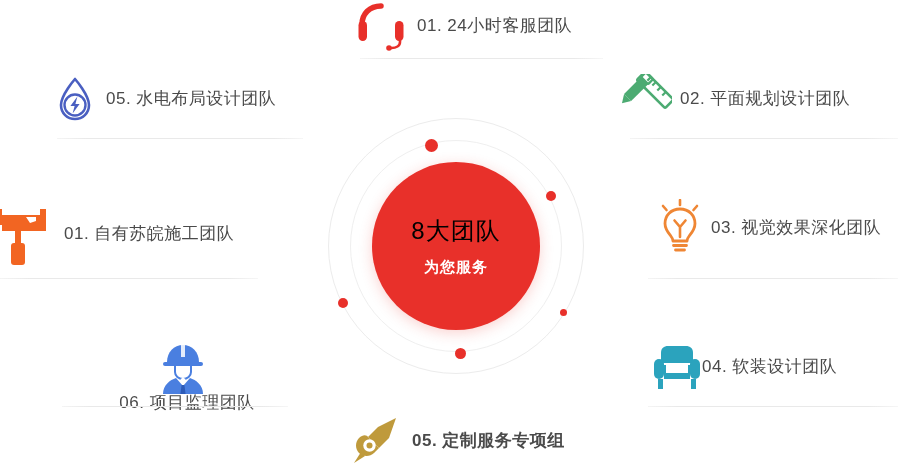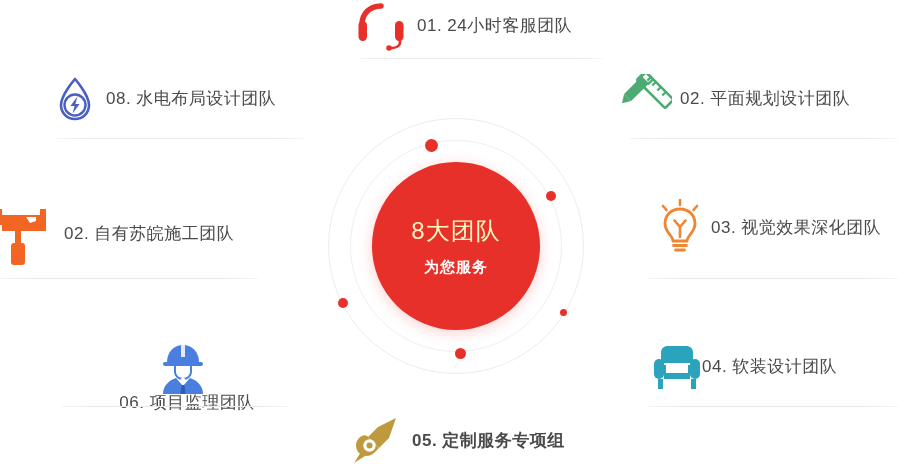--- a/index.html
+++ b/index.html
@@ -114,21 +114,21 @@
     width: 168px; height: 168px;
     border-radius: 50%;
     background: #e8302a;
     box-shadow: 0 3px 14px rgba(232,48,42,0.22);
     display: flex;
     flex-direction: column;
     align-items: center;
     justify-content: center;
   }
   .core-title {
-    color: #fef9c3;
+    color: #000000;
     font-size: 24px;
     letter-spacing: 1px;
     line-height: 1;
     margin-bottom: 16px;
   }
   .core-sub {
     color: #ffffff;
     font-size: 15px;
     letter-spacing: 1px;
     line-height: 1;
@@ -175,35 +175,35 @@
   <div class="divider dv-01"></div>
 
   <div class="item it-08">
     <span class="icon-wrap">
       <svg viewBox="0 0 46 48" width="46" height="48">
         <path d="M23 4 C23 4 9 20 9 30 C9 38.2 15.3 44 23 44 C30.7 44 37 38.2 37 30 C37 20 23 4 23 4 Z" fill="none" stroke="#4a5fc1" stroke-width="2.6" stroke-linejoin="round"></path>
         <circle cx="23" cy="30" r="10.5" fill="none" stroke="#4a5fc1" stroke-width="2.4"></circle>
         <path d="M25.4 21.5 L18.4 31 L22.6 31 L20.6 38.5 L27.6 29 L23.4 29 Z" fill="#4a5fc1"></path>
       </svg>
     </span>
-    <span class="label">08. 水电布局设计团队</span>
+    <span class="label">05. 水电布局设计团队</span>
   </div>
   <div class="divider dv-08"></div>
 
   <div class="item it-07">
     <span class="icon-wrap">
       <svg viewBox="0 0 62 66" width="62" height="66">
         <path d="M2 8 L6 8 L6 14 L44 14 L44 8 L50 8 L50 30 L6 30 L6 24 L2 24 Z" fill="#f26522"></path>
         <path d="M8 16 L40 16 L40 28 L8 28 Z" fill="#ffffff"></path>
         <path d="M8 16 L30 16 L34 22 L40 20 L40 28 L8 28 Z" fill="#f26522"></path>
         <rect x="19" y="30" width="6" height="14" fill="#f26522"></rect>
         <rect x="15" y="42" width="14" height="22" rx="3" fill="#f26522"></rect>
       </svg>
     </span>
-    <span class="label">02. 自有苏皖施工团队</span>
+    <span class="label">01. 自有苏皖施工团队</span>
   </div>
   <div class="divider dv-07"></div>
 
   <div class="item it-06">
     <span class="icon-wrap">
       <svg viewBox="0 0 52 54" width="52" height="54">
         <path d="M10 22 C10 12 17 5 26 5 C35 5 42 12 42 22 L42 24 L10 24 Z" fill="#4a7fe0"></path>
         <rect x="24" y="5" width="4" height="12" fill="#ffffff" opacity="0.85"></rect>
         <rect x="6" y="22" width="40" height="4" rx="2" fill="#4a7fe0"></rect>
         <path d="M18 25 L34 25 L34 32 C34 36 30.5 39 26 39 C21.5 39 18 36 18 32 Z" fill="#ffffff" stroke="#4a7fe0" stroke-width="2"></path>

